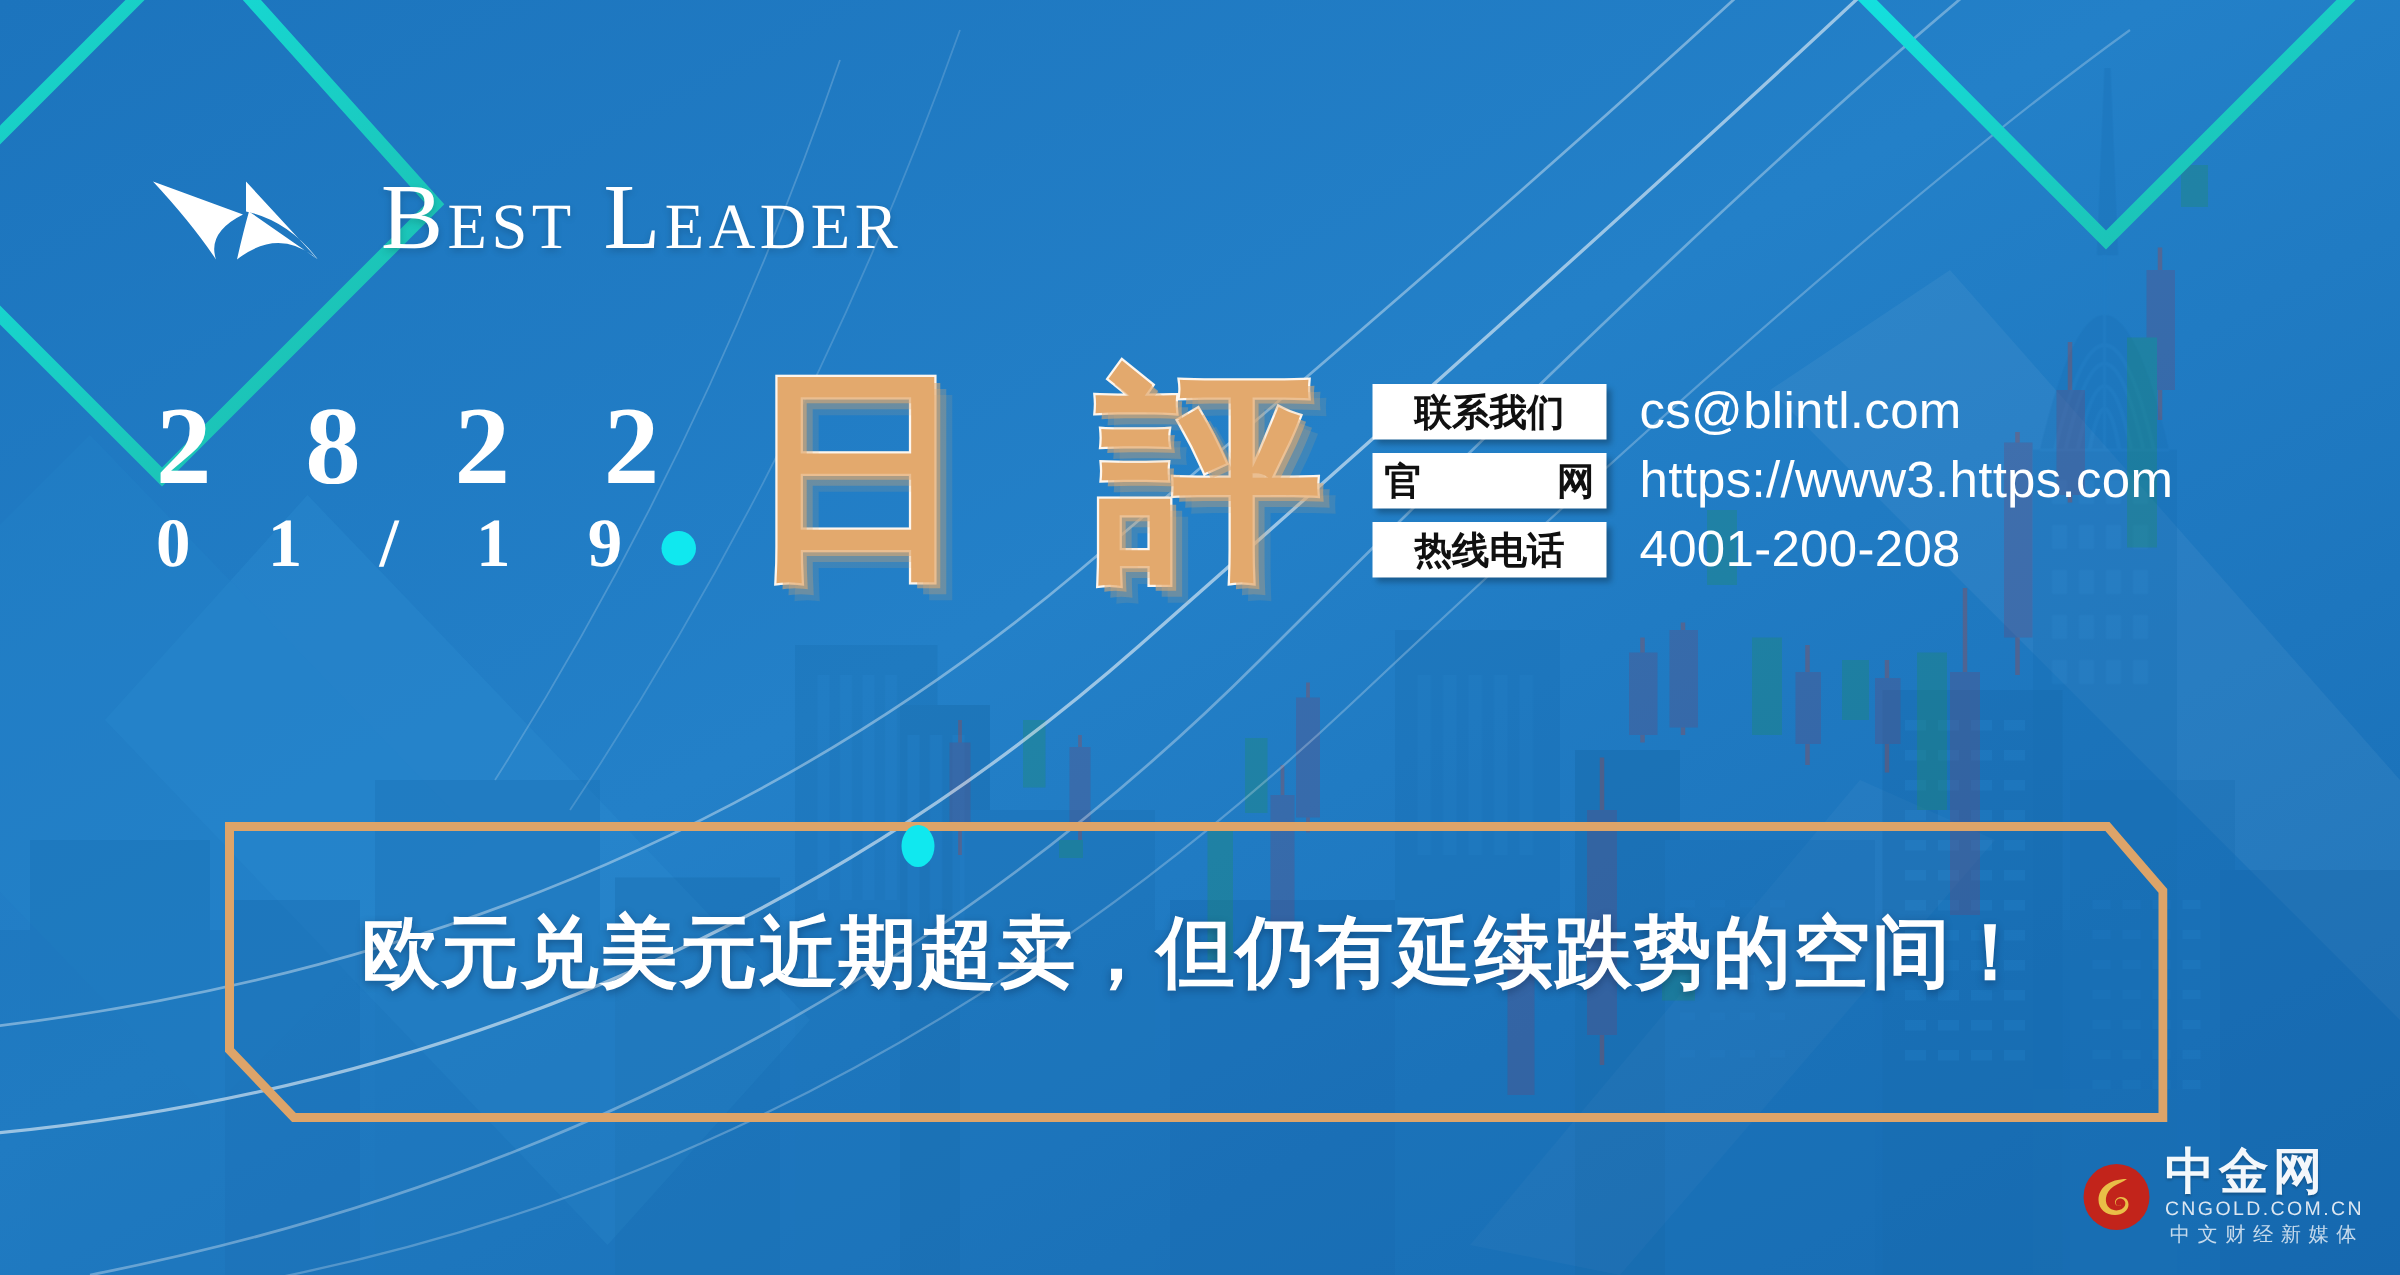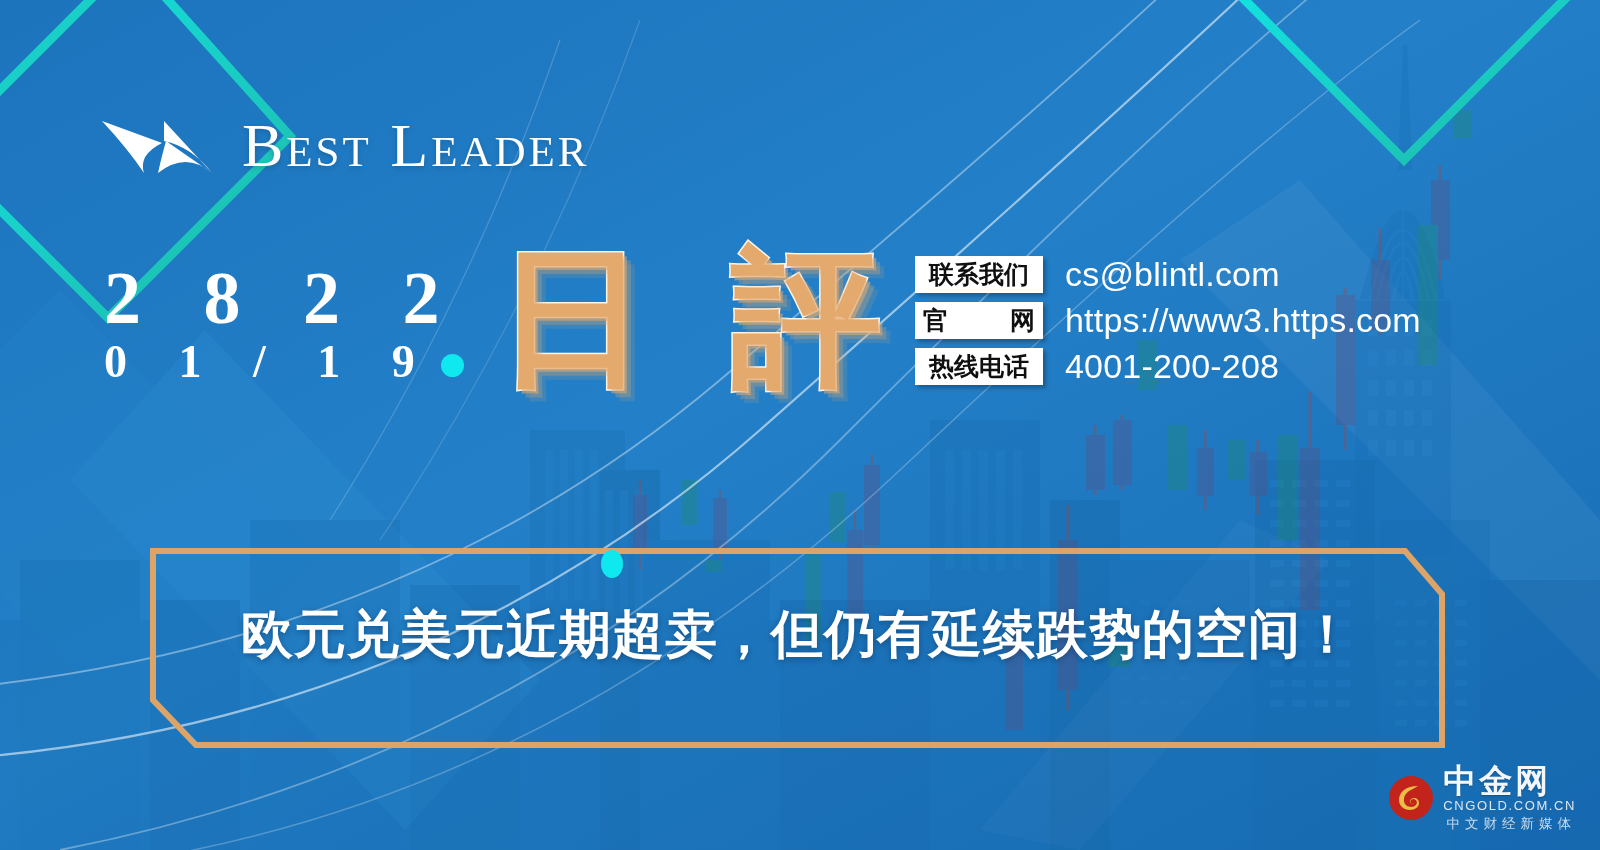--- a/index.html
+++ b/index.html
@@ -18,21 +18,21 @@
       radial-gradient(ellipse 900px 500px at 55% 30%, #2a88cd 0%, rgba(42,136,205,0) 65%),
       linear-gradient(140deg, #1a72bb 0%, #2079c2 35%, #1d78c1 65%, #176eb6 100%);
   }
 
   
   .bg-svg { position:absolute; inset:0; width:1600px; height:850px; }
 
   
   #logo-row {
     position:absolute; left:100px; top:110px;
-    display:flex; align-items:center; gap:14px;
+    display:flex; align-items:center; gap:26px;
   }
   #logo-mark { width:128px; height:62px; display:block; }
   #brand-name {
     color:#ffffff;
     font-family:"Liberation Serif","DejaVu Serif",serif;
     font-size:62px;
     letter-spacing:3px;
     font-variant:small-caps;
     white-space:nowrap;
     text-shadow:0 2px 5px rgba(0,0,0,0.18);
@@ -81,21 +81,21 @@
     white-space:nowrap;
   }
 
   
   #contact-block {
     position:absolute; left:915px; top:256px;
     display:flex; flex-direction:column; gap:9px;
   }
   .contact-row { display:flex; align-items:center; }
   .contact-label {
-    width:128px; height:37px;
+    width:156px; height:37px;
     background:#ffffff;
     color:#101010;
     font-size:25px;
     font-weight:bold;
     line-height:37px;
     text-align:center;
     letter-spacing:0px;
     box-shadow:3px 3px 4px rgba(0,0,0,0.28);
     white-space:nowrap;
     overflow:hidden;

